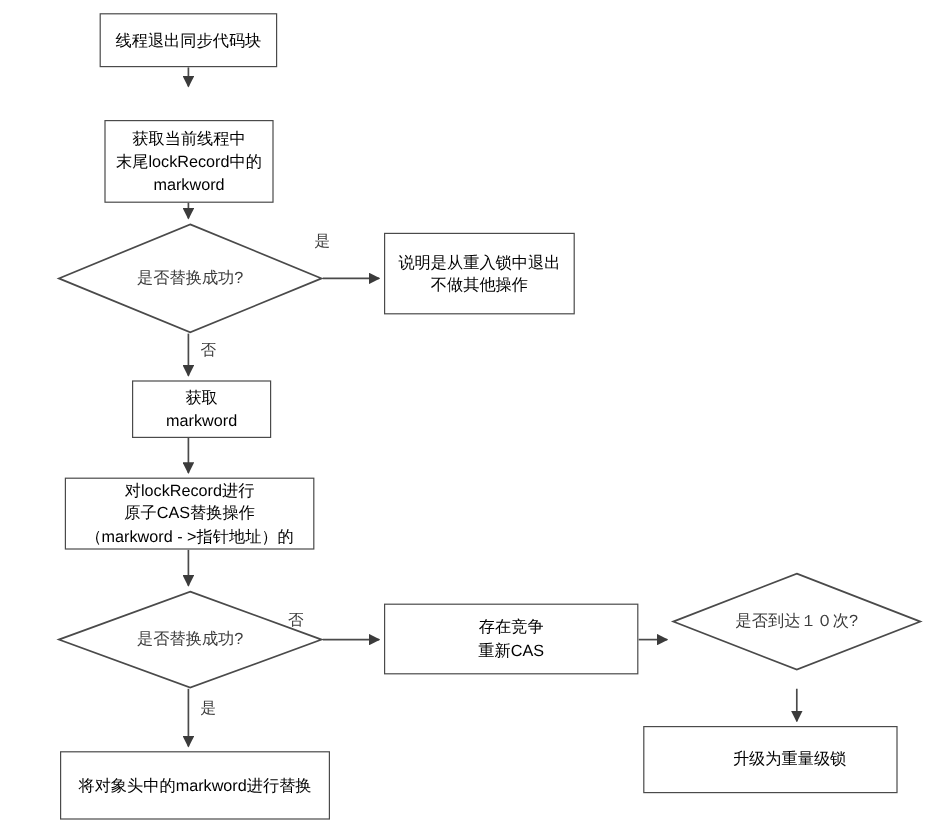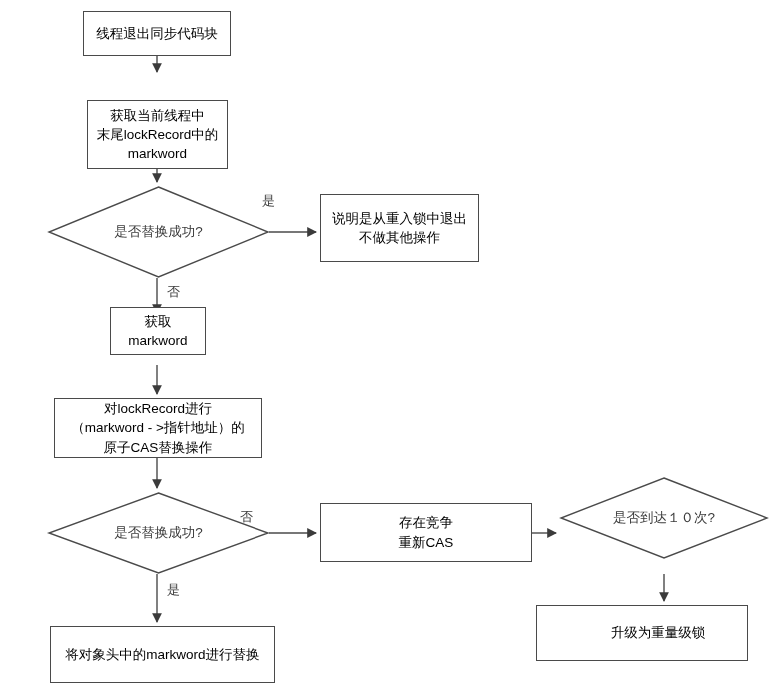--- a/index.html
+++ b/index.html
@@ -105,32 +105,32 @@
     </span>
 </div>
 
 <div class="node box" style="left:320px; top:194px; width:159px; height:68px;">
   <span>
       <span class="nowrap-line">说明是从重入锁中退出</span>
       <span class="nowrap-line">不做其他操作</span>
     </span>
 </div>
 
-<div class="node box" style="left:110px; top:307px; width:96px; height:48px;">
+<div class="node box" style="left:110px; top:317px; width:116px; height:48px;">
   <span>
       <span class="nowrap-line">获取</span>
       <span class="nowrap-line">markword</span>
     </span>
 </div>
 
 <div class="node box" style="left:54px; top:398px; width:208px; height:60px;">
   <span>
       <span class="nowrap-line">对lockRecord进行</span>
+      <span class="nowrap-line">原子CAS替换操作</span>
       <span class="nowrap-line">（markword - &gt;指针地址）的</span>
-      <span class="nowrap-line">原子CAS替换操作</span>
     </span>
 </div>
 
 <div class="node box" style="left:320px; top:503px; width:212px; height:59px;">
   <span>
       <span class="nowrap-line">存在竞争</span>
       <span class="nowrap-line">重新CAS</span>
     </span>
 </div>
 

